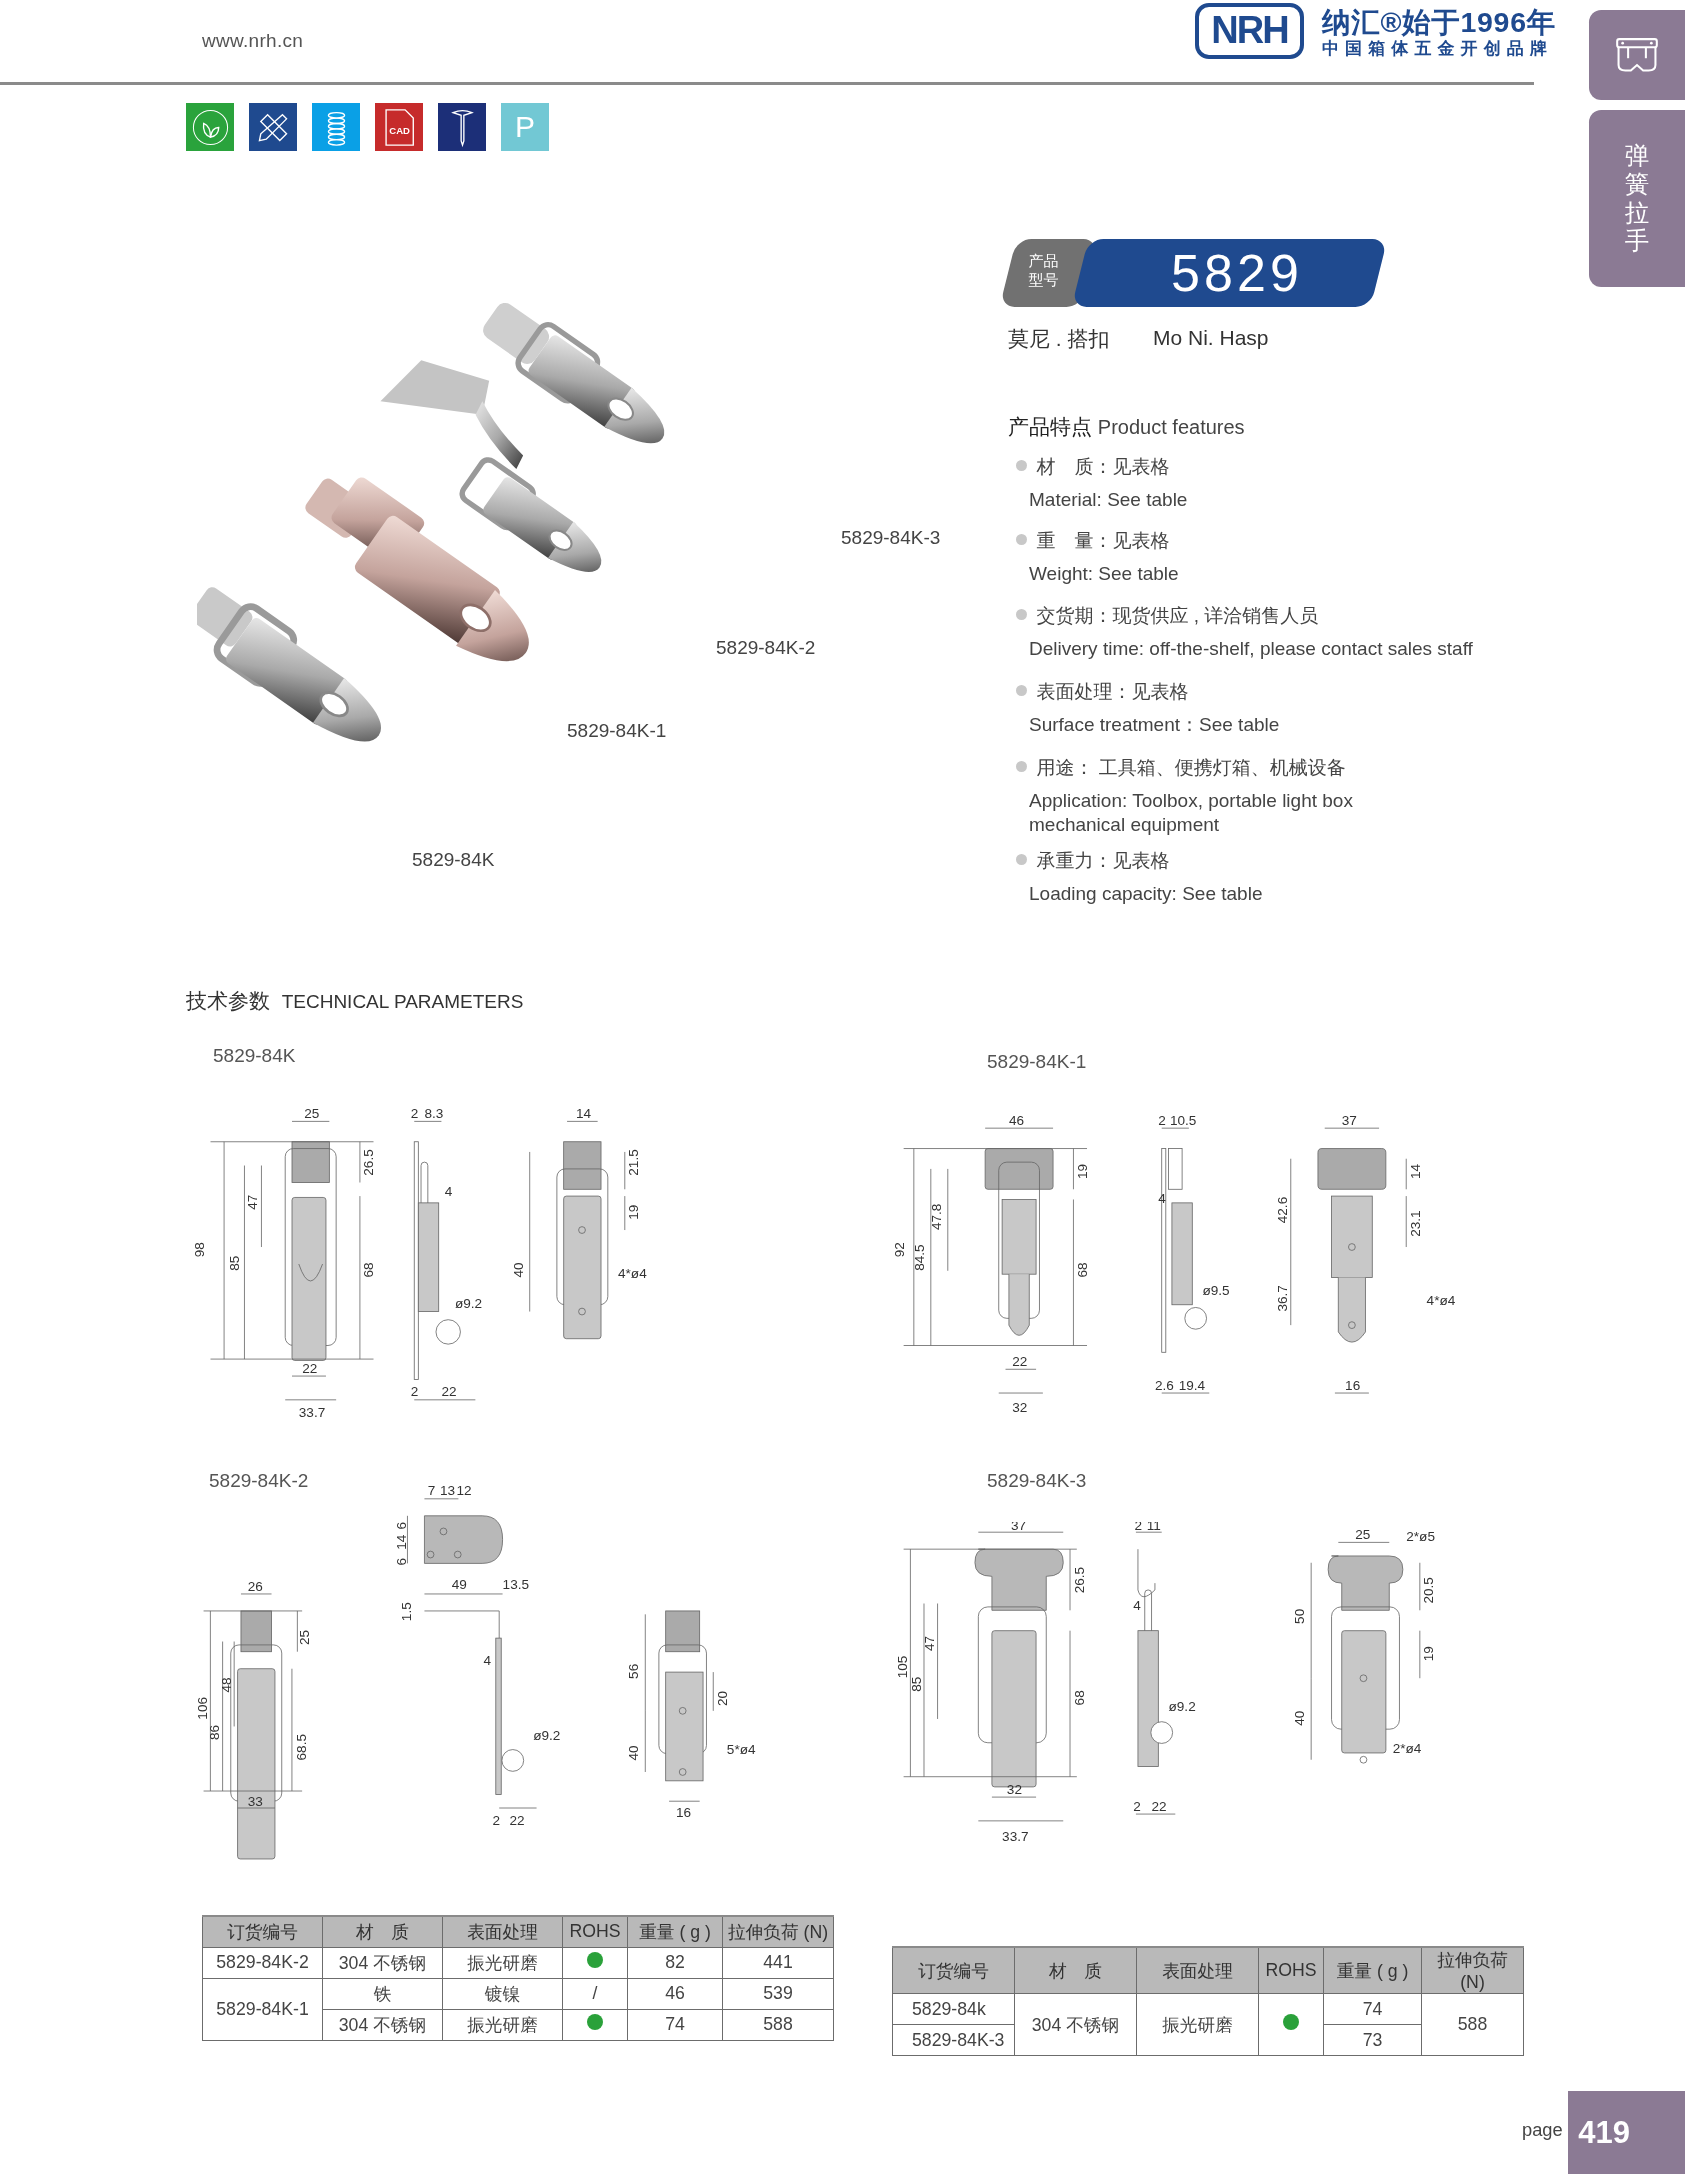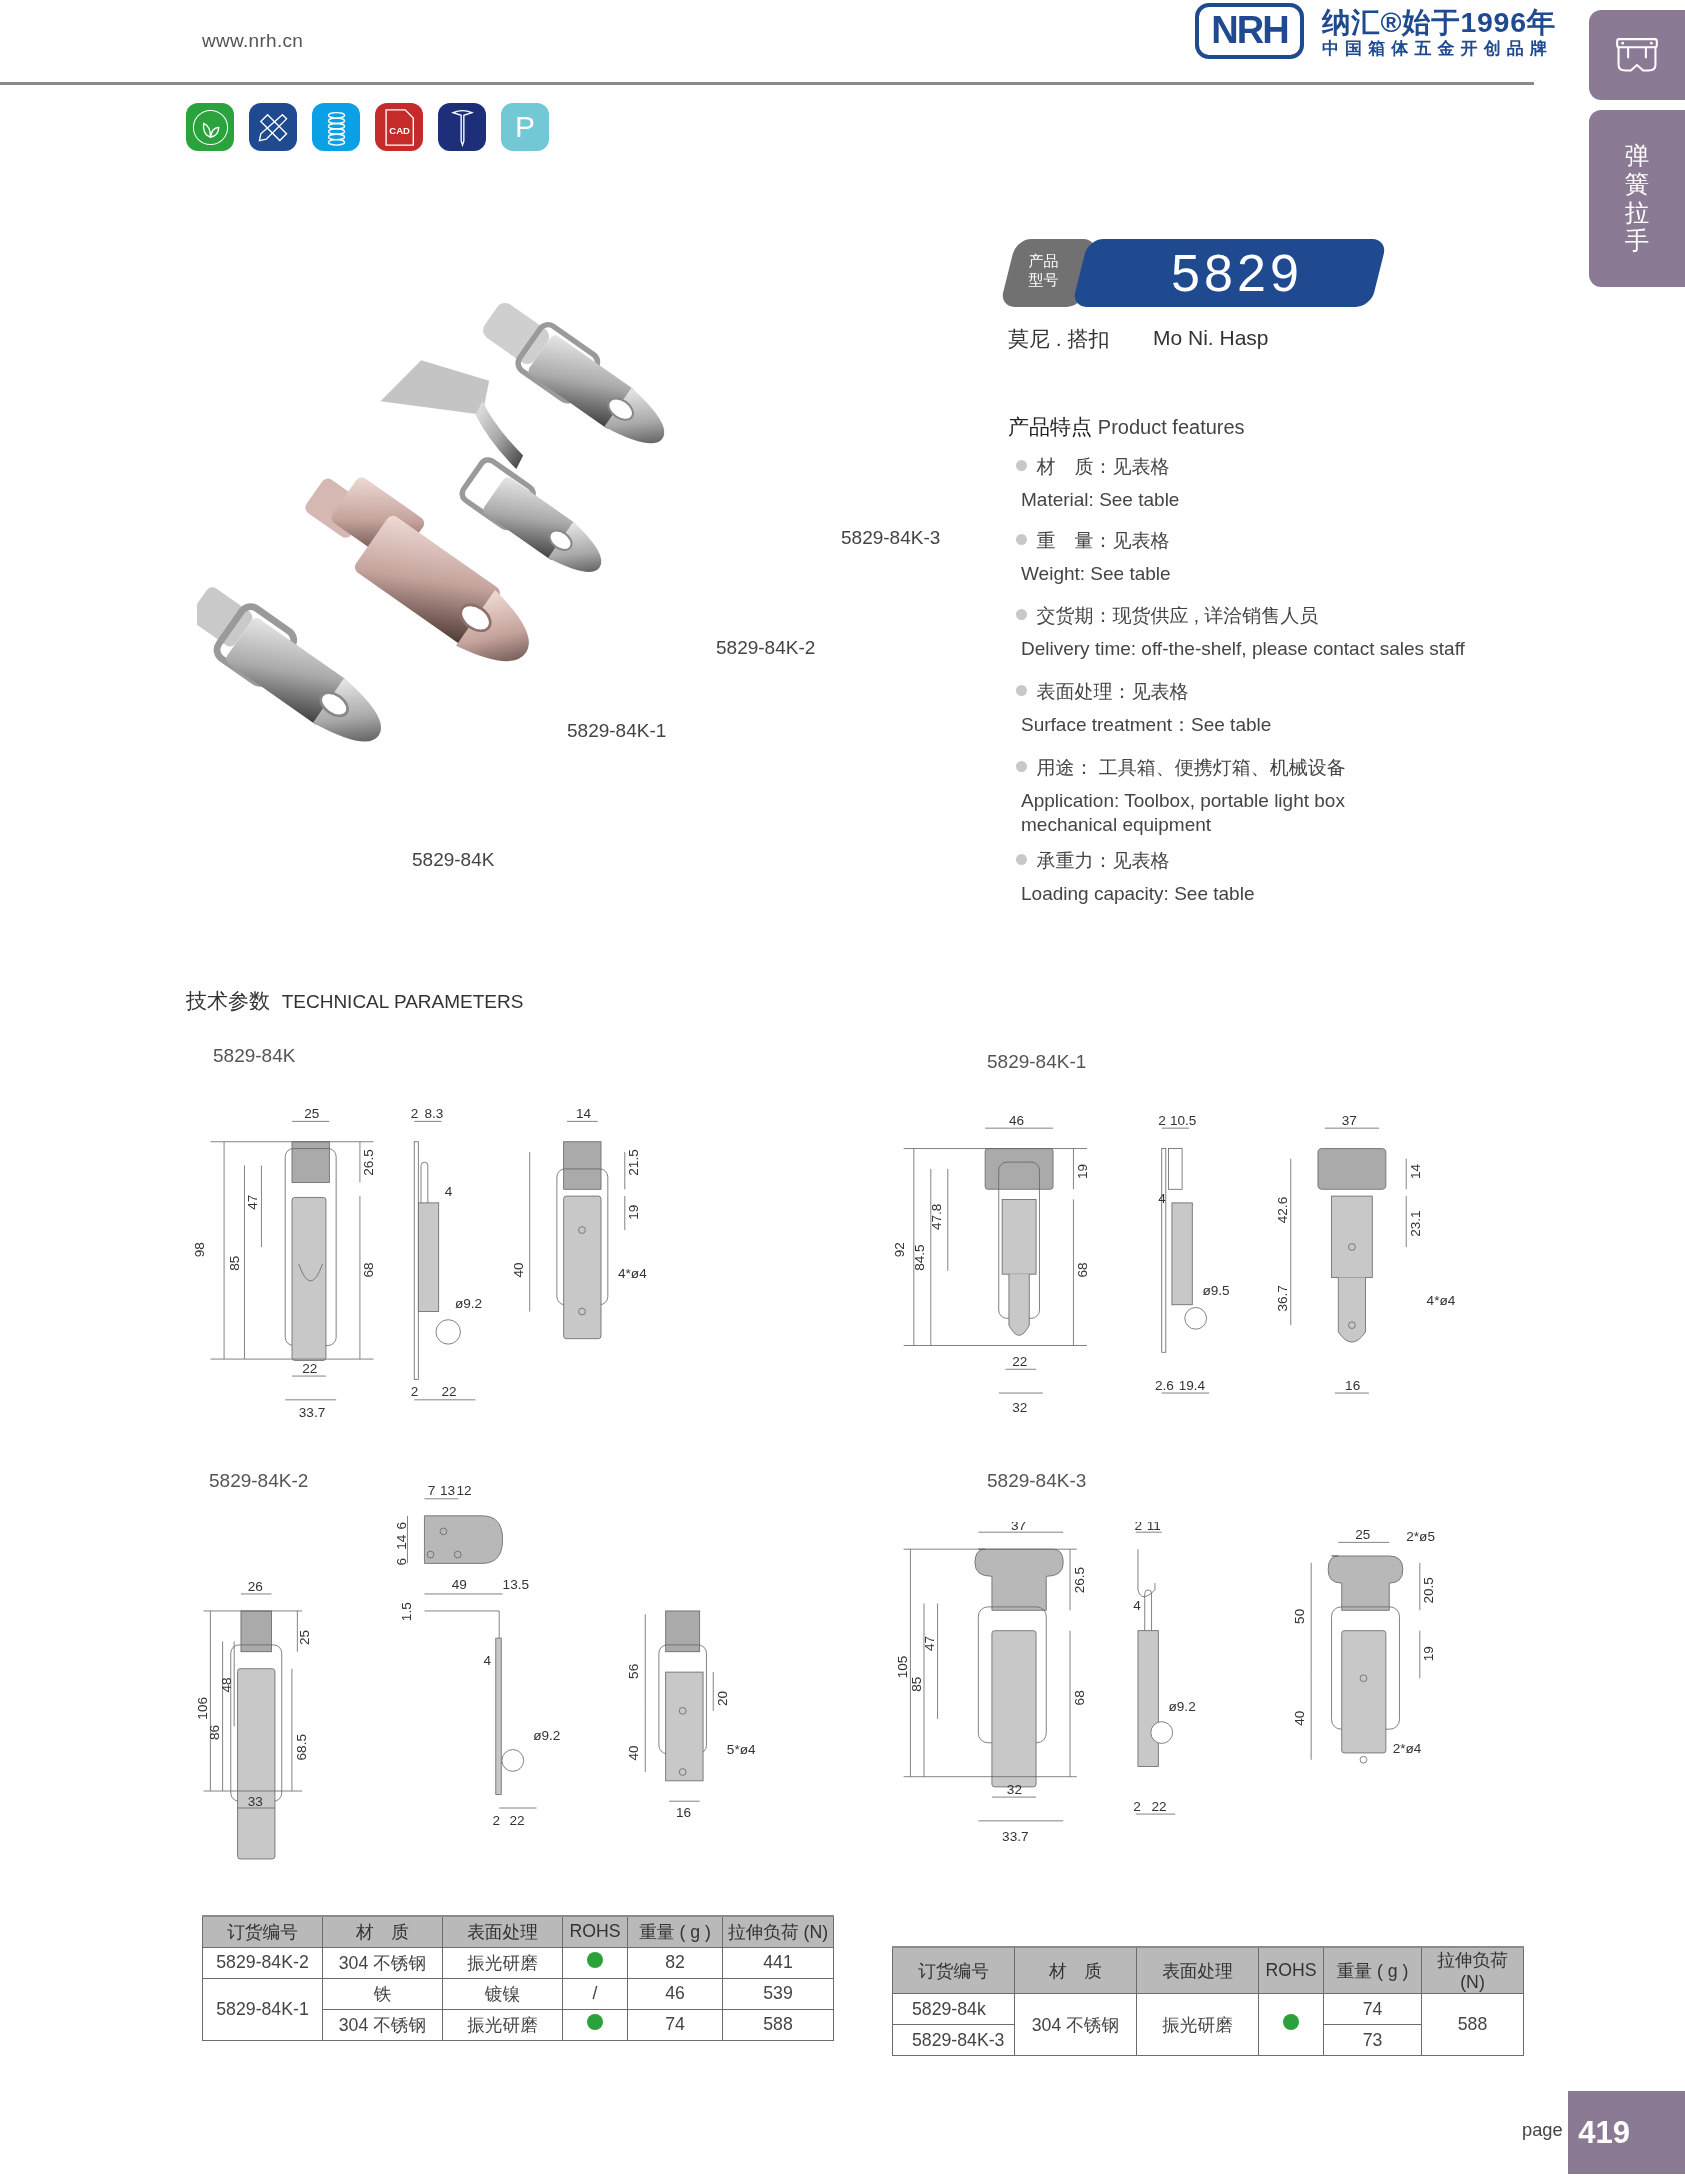--- a/index.html
+++ b/index.html
@@ -10,34 +10,34 @@
   .logo-box { left: 1195px; top: 2.7px; width: 109px; height: 56px; border: 4.8px solid #1f4a8f; border-radius: 14px;
               display: flex; align-items: center; justify-content: center; color: #1f4a8f; font-weight: bold; font-size: 38px; letter-spacing: -2px; }
   .logo-title { left: 1322px; top: 4.1px; font-size: 28.5px; font-weight: bold; color: #1f4a8f; letter-spacing: 0.7px; }
   .logo-sub { left: 1322px; top: 37px; font-size: 17px; font-weight: bold; color: #1f4a8f; letter-spacing: 6.1px; }
   .hrule { left: 0; top: 82px; width: 1534px; height: 2.7px; background: #8a8a8a; }
   .side-tab { left: 1589px; width: 96px; background: #8b7a94; border-radius: 12.2px 0 0 12.2px; }
   .side-tab-1 { top: 10.2px; height: 90px; display:flex; align-items:center; justify-content:center; }
   .side-tab-2 { top: 110px; height: 177px; display:flex; flex-direction:column; align-items:center; justify-content:center; }
   .side-tab-2 span { color: #fff; font-size: 24.5px; line-height: 28.5px; font-weight: 300; }
   .icons { left: 186px; top: 103px; display: flex; gap: 15px; }
-  .icon-sq { width: 48px; height: 48px; border-radius: 12px; display: flex; align-items: center; justify-content: center; }
+  .icon-sq { width: 48px; height: 48px; border-radius: 0; display: flex; align-items: center; justify-content: center; }
   .badge-gray { left: 1008px; top: 239px; width: 82px; height: 68px; background: #717171; border-radius: 15px;
                 transform: skewX(-14deg); }
   .badge-gray-text { left: 1023px; top: 251px; color: #fff; font-size: 15px; line-height: 19px; width: 41px; text-align:center; }
   .badge-blue { left: 1080px; top: 239px; width: 299px; height: 68px; background: #1f4a8f; border-radius: 15px;
                 transform: skewX(-14deg); }
   .badge-num { left: 1101px; top: 243px; width: 272px; text-align: center; color: #fff; font-size: 52px; letter-spacing: 4.1px; }
   .subtitle-cn { left: 1008px; top: 325px; font-size: 21px; color: #333; }
   .subtitle-en { left: 1153px; top: 326px; font-size: 21px; color: #333; }
   .features-title { left: 1008px; top: 413px; font-size: 21px; color: #333; }
   .features-title b { font-weight: normal; color:#222; }
   .feat { left: 1016px; font-size: 19px; color: #444; line-height: 24.5px; }
   .feat .dot { display:inline-block; width: 11px; height: 11px; border-radius: 50%; background: #c8c8c8; margin-right: 9.5px; vertical-align: 2px; }
-  .feat .en { display:block; margin-left: 5px; margin-top: 8.2px; }
+  .feat .en { display:block; margin-left: 13px; margin-top: 8.2px; }
   .prod-label { font-size: 19px; color: #444; }
   .tech-title { left: 186px; top: 987px; font-size: 21px; color: #333; }
   .draw-label { font-size: 19px; color: #555; }
   table.spec { position: absolute; border-collapse: collapse; font-size: 17.7px; color: #444; }
   table.spec th { background: #b9b9b9; font-weight: normal; color: #333; height: 31px; border: 1.4px solid #6c6c6c; padding: 0 4.1px; margin-left: 28px; }
   table.spec td { height: 31px; text-align: center; border: 1.4px solid #6c6c6c; padding: 0 4.1px; }
   table.spec tr:first-child th { border-top: 2px solid #8a8a8a; }
   .rohs-dot { display: inline-block; width: 16.3px; height: 16.3px; border-radius: 50%; background: #2aa13a; }
   .page-lbl { left: 1522px; top: 2119px; font-size: 18.3px; color: #444; }
   .page-box { left: 1568px; top: 2091px; width: 140px; height: 83px; background: #8b7a94; color: #fff; font-size: 31px; font-weight: bold;

